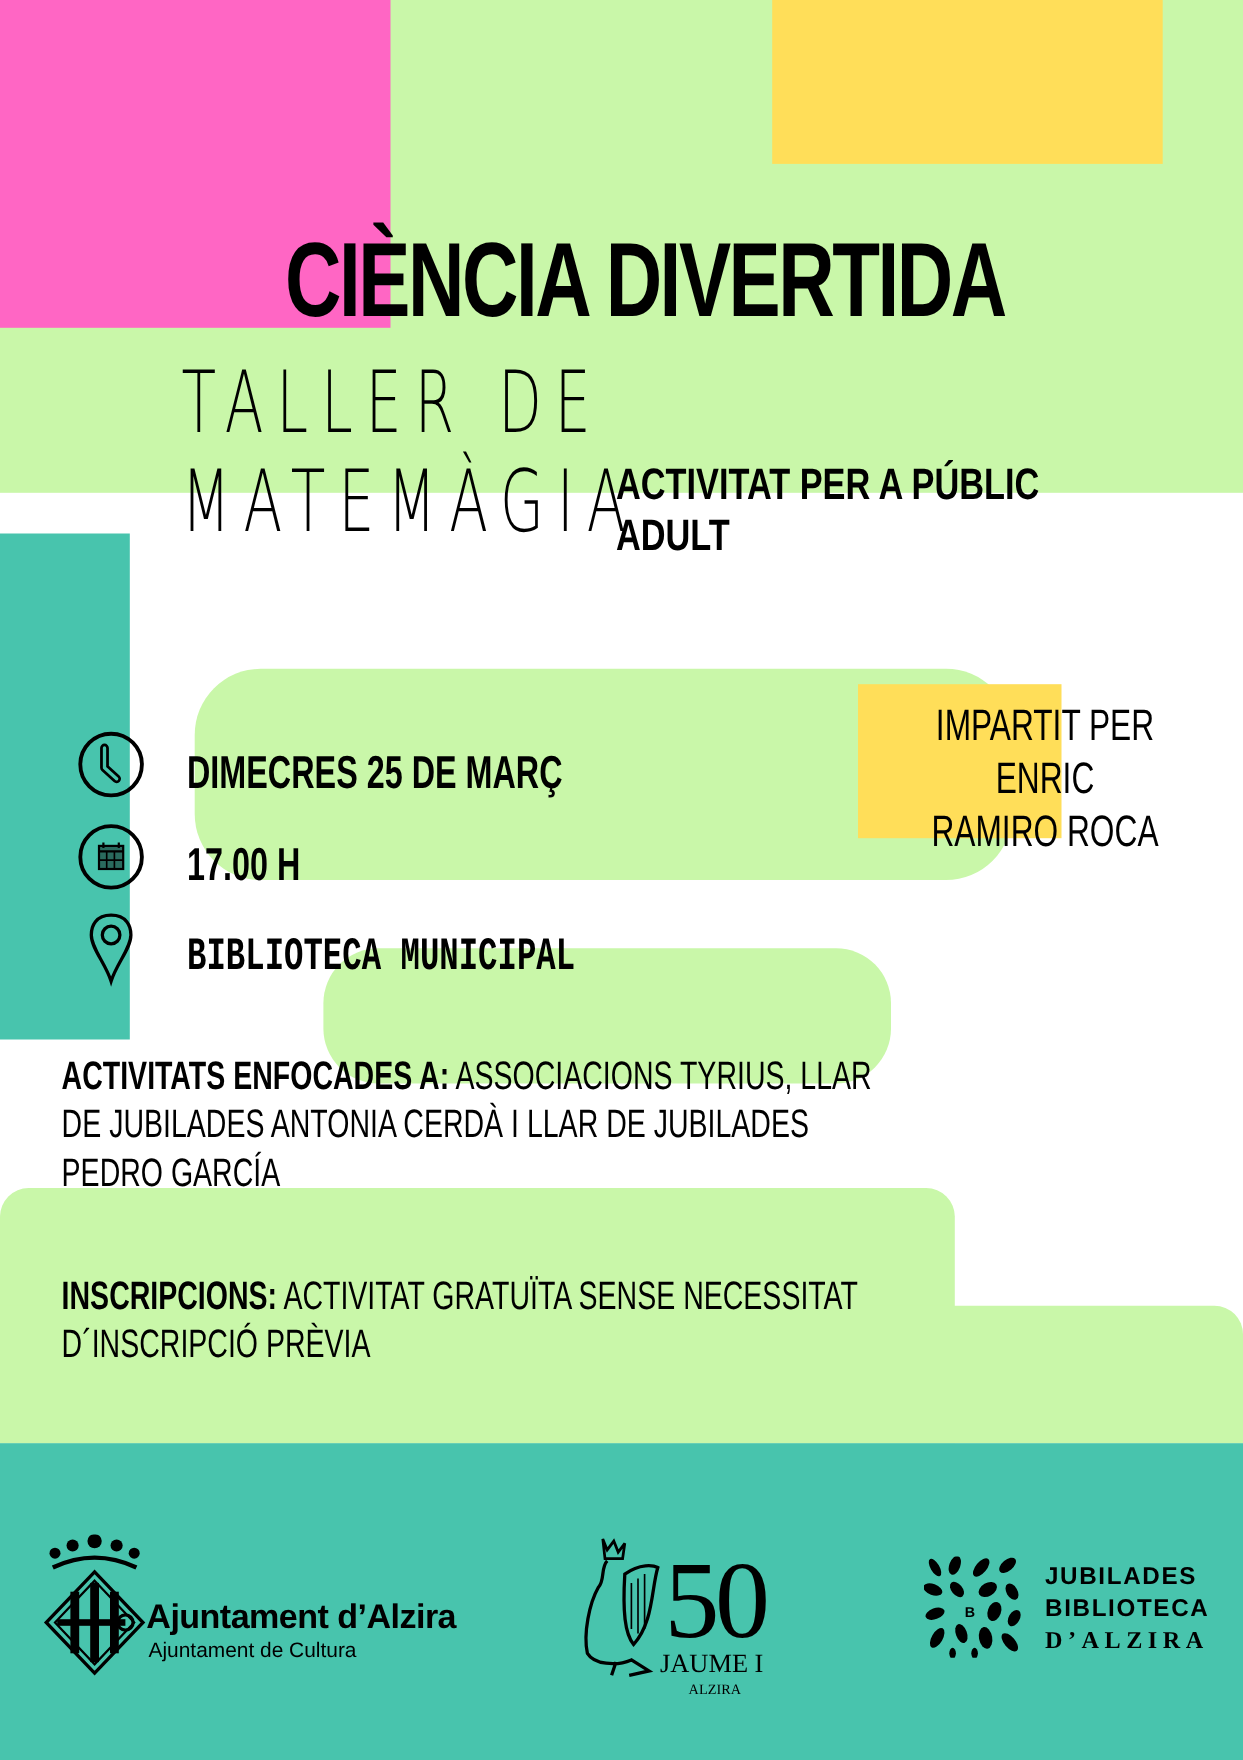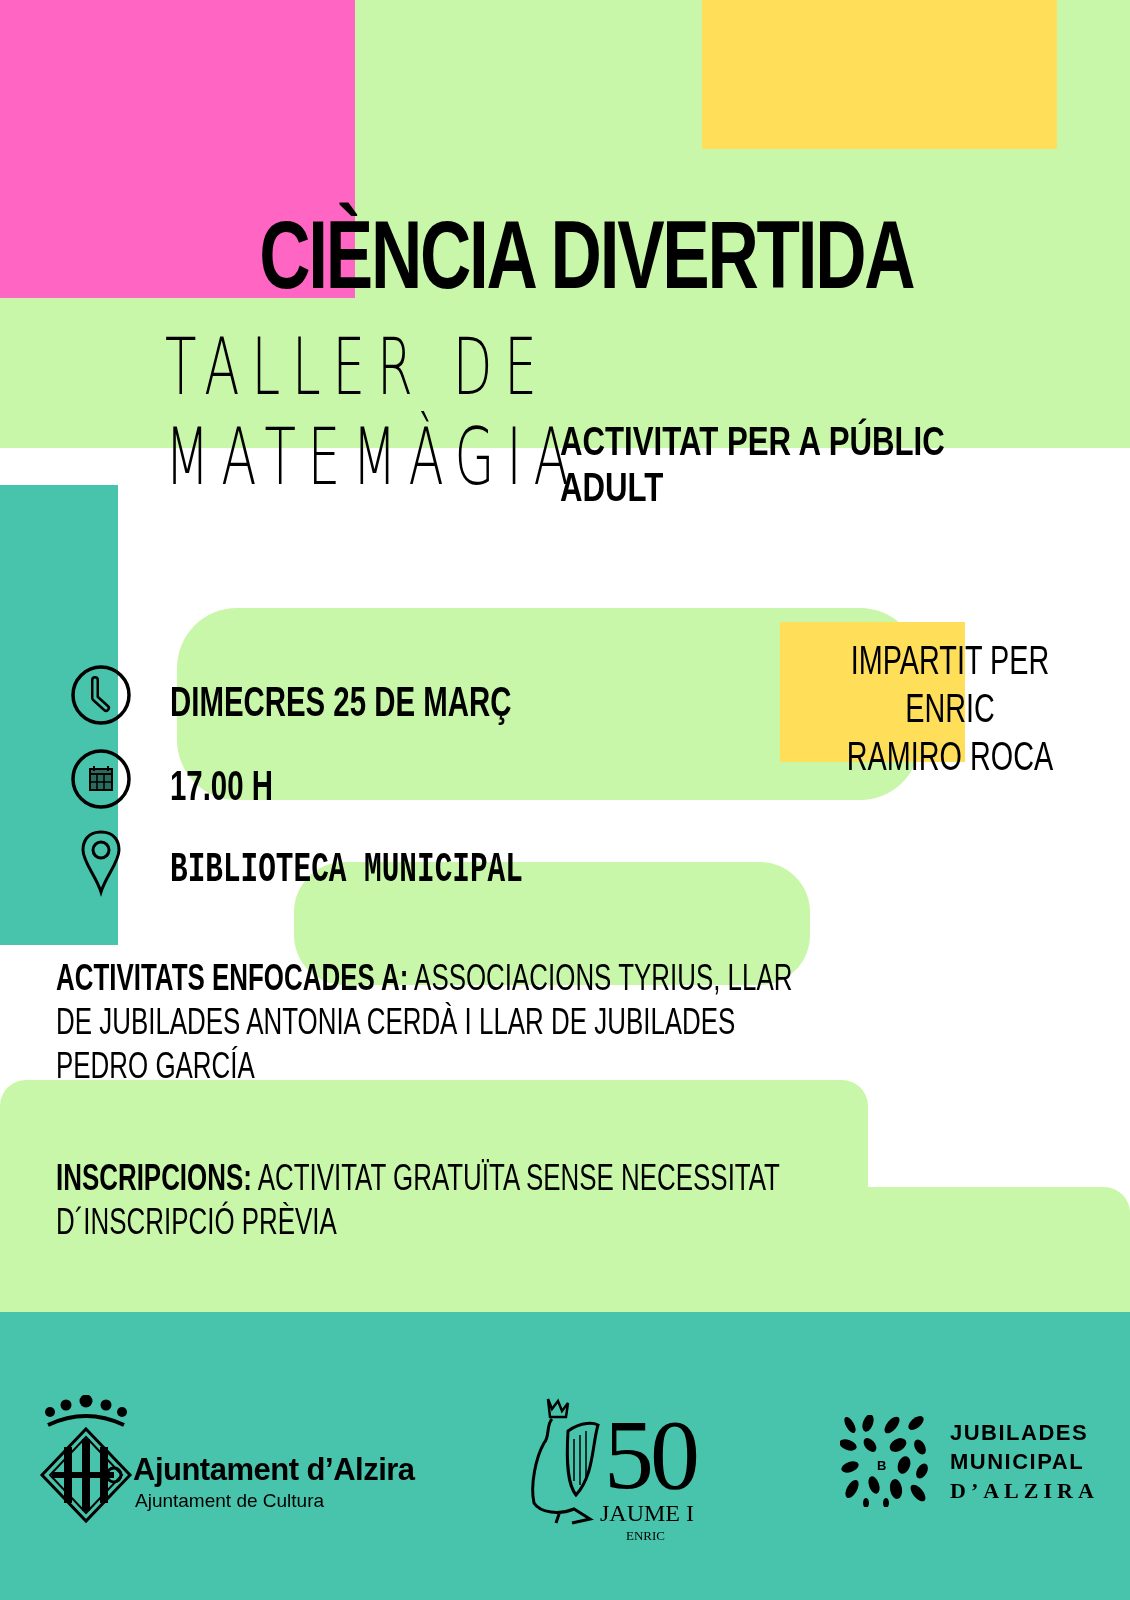--- a/index.html
+++ b/index.html
@@ -142,21 +142,21 @@
 <svg id="logo-jaume" class="abs" viewBox="0 0 200 150">
   <path d="M28 4 L32 14 L38 6 L42 16 L48 8 L46 22 L30 22 Z" fill="none" stroke="#000" stroke-width="2.5"></path>
   <path d="M32 24 C26 30 30 42 24 48 C16 62 10 90 14 108 C20 118 40 120 54 114 L70 124 L52 128 M40 116 L36 128" fill="none" stroke="#000" stroke-width="3"></path>
   <path d="M48 36 C62 26 74 28 78 30 C72 50 74 80 56 100 C48 90 46 70 48 36 Z" fill="none" stroke="#000" stroke-width="3"></path>
   <line x1="54" y1="44" x2="54" y2="86" stroke="#000" stroke-width="1.5"></line>
     <line x1="60" y1="40" x2="60" y2="90" stroke="#000" stroke-width="1.5"></line>
     <line x1="66" y1="36" x2="66" y2="86" stroke="#000" stroke-width="1.5"></line>
 </svg>
 <div id="jaume-50" class="abs">50</div>
 <div id="jaume-name" class="abs">JAUME I</div>
-<div id="jaume-city" class="abs">ENRIC</div>
+<div id="jaume-city" class="abs">ALZIRA</div>
 
 <svg id="logo-biblioteca-mark" class="abs" viewBox="0 0 90 92">
   <g fill="#000">
     <ellipse cx="10" cy="10" rx="4" ry="9" transform="rotate(-30 10 10)"></ellipse>
       <ellipse cx="28" cy="8" rx="5" ry="9" transform="rotate(20 28 8)"></ellipse>
       <ellipse cx="52" cy="10" rx="5" ry="10" transform="rotate(40 52 10)"></ellipse>
       <ellipse cx="76" cy="8" rx="5" ry="9" transform="rotate(50 76 8)"></ellipse>
     <ellipse cx="8" cy="30" rx="9" ry="5" transform="rotate(20 8 30)"></ellipse>
       <ellipse cx="30" cy="30" rx="5" ry="8" transform="rotate(-40 30 30)"></ellipse>
       <ellipse cx="58" cy="30" rx="9" ry="6" transform="rotate(-30 58 30)"></ellipse>
@@ -168,15 +168,15 @@
       <ellipse cx="34" cy="70" rx="5" ry="9" transform="rotate(-20 34 70)"></ellipse>
       <ellipse cx="56" cy="74" rx="6" ry="10" transform="rotate(-10 56 74)"></ellipse>
       <ellipse cx="78" cy="78" rx="5" ry="10" transform="rotate(-40 78 78)"></ellipse>
     <ellipse cx="26" cy="88" rx="3" ry="5"></ellipse>
       <ellipse cx="46" cy="88" rx="3" ry="5"></ellipse>
   </g>
   <text x="37" y="55" font-family="Liberation Sans, sans-serif" font-weight="700" font-size="13" fill="#000">B</text>
 </svg>
 <div id="biblio-text" class="abs">
   <div>JUBILADES</div>
-  <div>MUNICIPAL</div>
+  <div>BIBLIOTECA</div>
   <div>D’ALZIRA</div>
 </div>
 
 </body></html>

